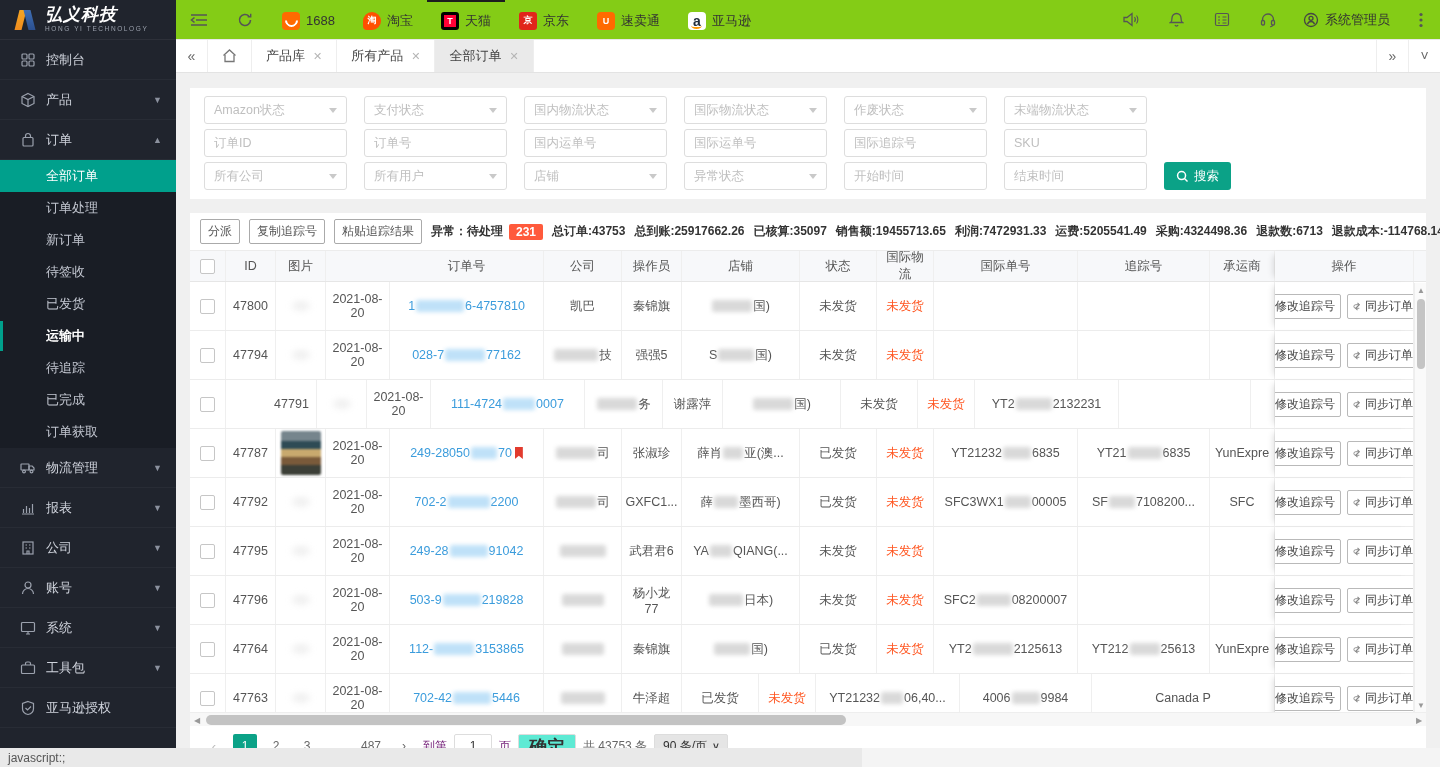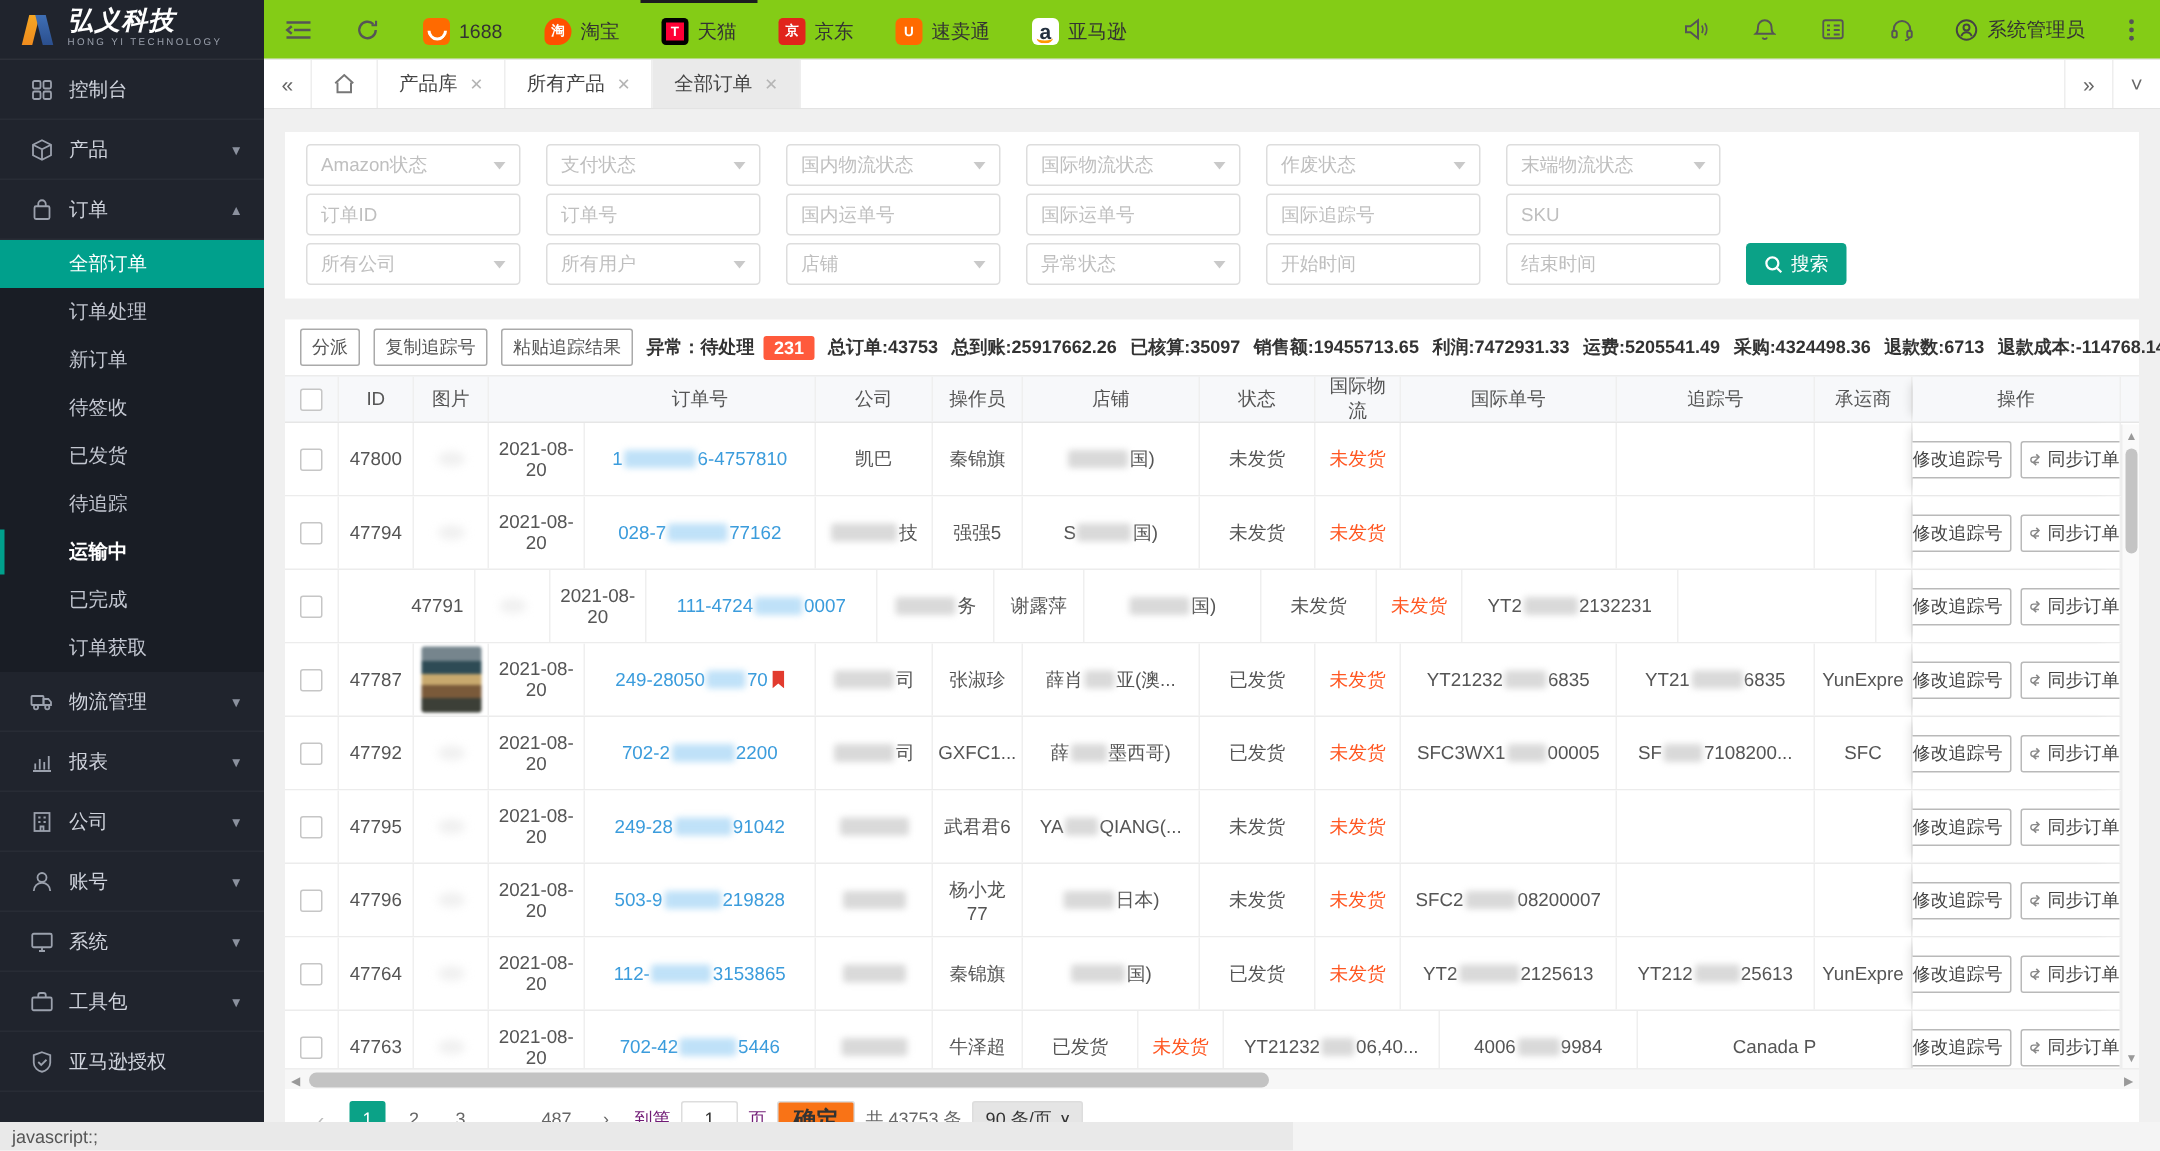--- a/index.html
+++ b/index.html
@@ -100,21 +100,21 @@
   .hscroll .thumbh { position:absolute; left:16px; top:2px; height:10px; width:640px; background:#c3c3c3; border-radius:5px; cursor:pointer; }
   .hscroll .arrow { position:absolute; top:0; width:14px; height:14px; color:#999; font-size:8px; display:flex; align-items:center; justify-content:center; }
 
   
   .pager { display:flex; align-items:center; gap:7px; padding:8px 12px 10px; font-size:12px; color:#666; background:#fff; }
   .pg { min-width:24px; height:24px; display:flex; align-items:center; justify-content:center; border-radius:2px; cursor:pointer; padding:0 4px; }
   .pg.active { background:#0ba287; color:#fff; }
   .pg.nav { color:#bbb; font-size:13px; }
   .pg.dots { cursor:default; color:#999; }
   .goto-input { width:38px; height:24px; border:1px solid #ddd; border-radius:2px; text-align:center; font-size:12px; color:#333; background:#fff; }
-  .confirm-btn { height:24px; padding:0 10px; border:1px solid #ddd; background:#f97316; border-radius:2px; font-size:15px; color:#333; font-weight:bold; cursor:pointer; }
+  .confirm-btn { height:24px; padding:0 10px; border:1px solid #ddd; background:#5eead4; border-radius:2px; font-size:18px; color:#333; font-weight:bold; cursor:pointer; }
   .pp-select { height:24px; border:1px solid #ddd; border-radius:2px; background:#e5e5e5; display:flex; align-items:center; gap:6px; padding:0 8px; color:#333; cursor:pointer; }
   .pp-select .car { font-size:10px; font-weight:bold; color:#333; }
   .muted { color:#701a75; }
 
   
   .statusbar { height:19px; background:#f4f4f4; display:flex; flex-shrink:0; }
   .status-tip { width:862px; background:#e9e9e9; font-size:12px; color:#555; display:flex; align-items:center; padding-left:8px; }
 </style>
 </head>
 <body>
@@ -158,22 +158,22 @@
             </svg>
             <span class="s-label">订单</span>
             <span class="chev">▲</span>
           </div>
           <div class="submenu">
             <div class="sub-item active">全部订单</div>
             <div class="sub-item">订单处理</div>
             <div class="sub-item">新订单</div>
             <div class="sub-item">待签收</div>
             <div class="sub-item">已发货</div>
+            <div class="sub-item marked">运输中</div>
             <div class="sub-item">待追踪</div>
-            <div class="sub-item marked">运输中</div>
             <div class="sub-item">已完成</div>
             <div class="sub-item">订单获取</div>
           </div>
           <div class="side-item">
             <svg class="side-icon" viewBox="0 0 16 16" fill="none" stroke="#9ba1ad" stroke-width="1.2">
               <rect x="1" y="4" width="8" height="6" rx=".5"></rect>
               <path d="M9 6h3.2L14 8v2H9z"></path>
               <circle cx="4" cy="11.5" r="1.4"></circle>
               <circle cx="11.5" cy="11.5" r="1.4"></circle>
             </svg>

